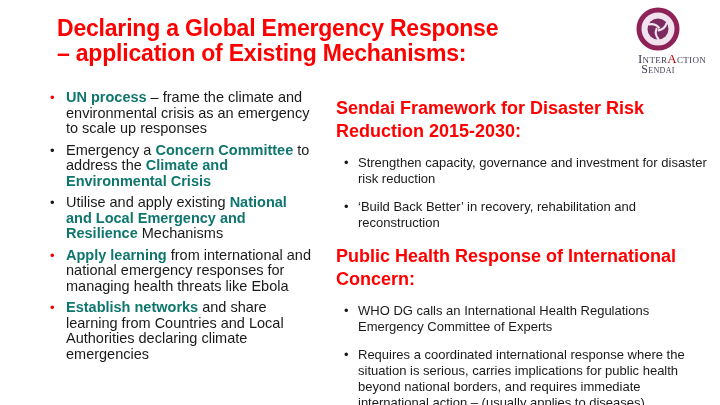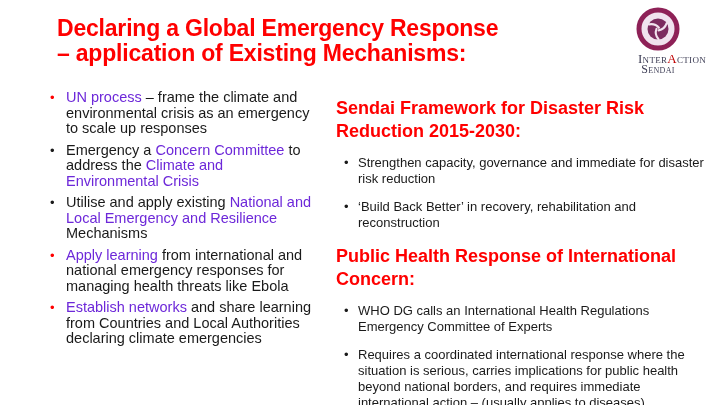--- a/index.html
+++ b/index.html
@@ -69,21 +69,21 @@
     margin-bottom: 6px;
   }
   .bullet .marker {
     position: absolute;
     left: 2px;
     top: 0;
     font-size: 13px;
   }
   .marker-red { color: #ff0000; }
   .marker-black { color: #1a1a1a; }
-  .hl { color: #6d28d9; font-weight: 400; }
+  .hl { color: #0f766e; font-weight: 700; }
 
   .col-right .bullet { padding-left: 22px; margin-bottom: 12px; }
   .col-right .bullet .marker { left: 8px; }
 
   .rc-heading {
     color: #ff0000;
     font-weight: 700;
     font-size: 18px;
     line-height: 23px;
     margin-bottom: 12px;
@@ -144,21 +144,21 @@
     </div>
 
   </div>
 
   <div class="col-right">
 
     <div class="rc-section">
       <div class="rc-heading">Sendai Framework for Disaster Risk Reduction 2015-2030:</div>
       <div class="bullet">
         <span class="marker marker-black">•</span>
-        <span>Strengthen capacity, governance and immediate for disaster risk reduction</span>
+        <span>Strengthen capacity, governance and investment for disaster risk reduction</span>
       </div>
       <div class="bullet">
         <span class="marker marker-black">•</span>
         <span>‘Build Back Better’ in recovery, rehabilitation and reconstruction</span>
       </div>
     </div>
 
     <div class="rc-section">
       <div class="rc-heading second">Public Health Response of International Concern:</div>
       <div class="bullet">

